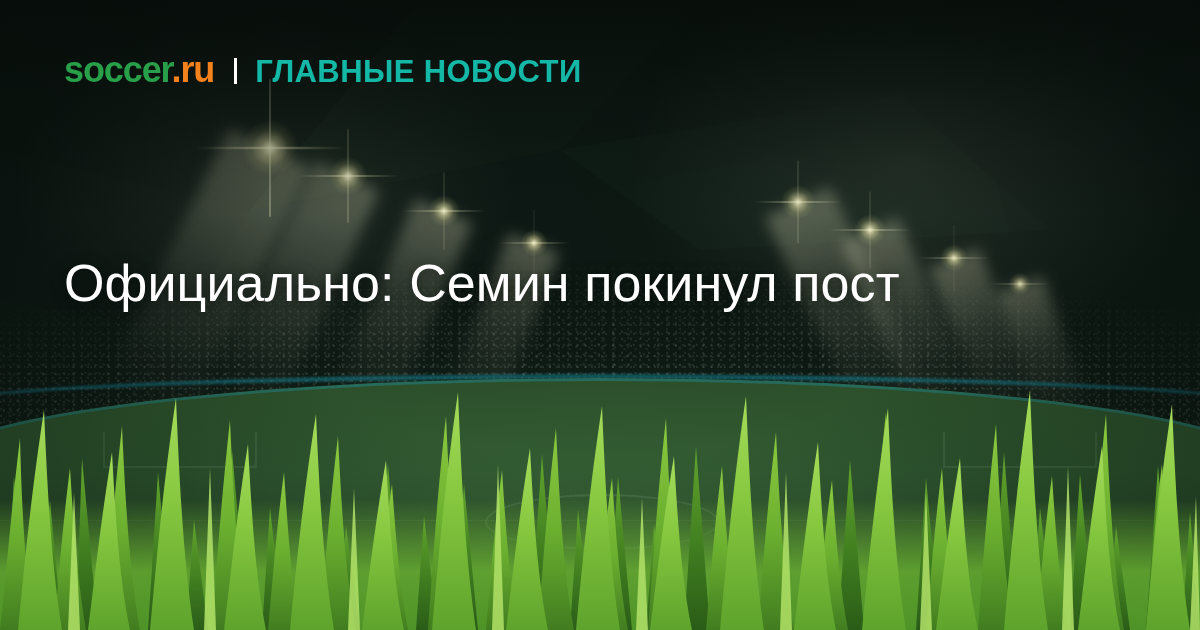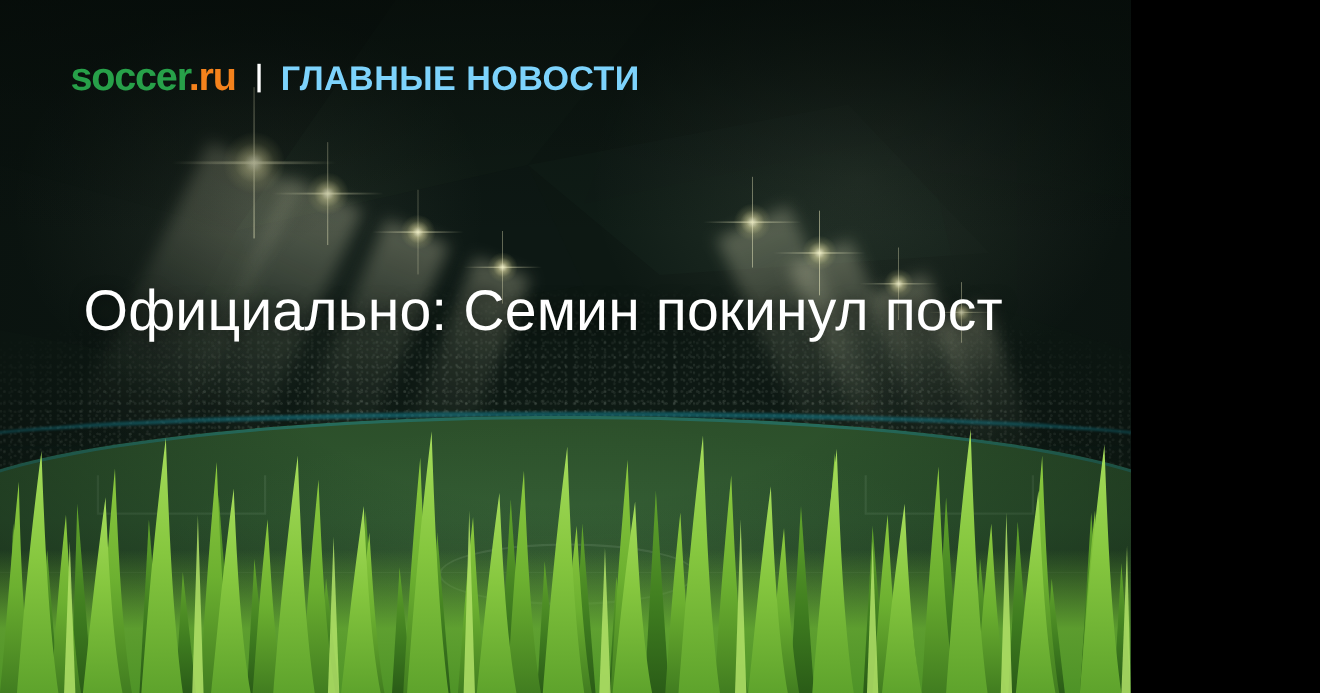--- a/index.html
+++ b/index.html
@@ -2,26 +2,25 @@
 <html><head>
 <meta charset="utf-8">
 <style>
   html, body {
     margin: 0;
     padding: 0;
     background: #000;
   }
   #share-card {
     position: relative;
-    width: 984px;
+    width: 1200px;
     height: 630px;
     overflow: hidden;
     font-family: "Liberation Sans", sans-serif;
     background: #0c1512;
-    padding-left: 44px;
   }
 
   
   .bg-layer {
     position: absolute;
     inset: 0;
     pointer-events: none;
   }
 
   
@@ -174,31 +173,31 @@
   .header-divider {
     display: inline-block;
     width: 3px;
     height: 26px;
     background: #ffffff;
     margin: 0 18px 0 20px;
     position: relative;
     top: 2px;
   }
   .header-label {
-    color: #7dd3fc;
+    color: #14b8a6;
     font-size: 31px;
     font-weight: 700;
     letter-spacing: .4px;
     line-height: 1;
   }
 
   
   .headline {
     position: absolute;
-    left: 76px;
+    left: 64px;
     top: 252px;
     width: 1000px;
     color: #ffffff;
     font-size: 52px;
     font-weight: 400;
     line-height: 1.20;
     letter-spacing: .1px;
     text-shadow: 0 2px 14px rgba(0,0,0,.55);
   }
   .headline-line { display: block; }

